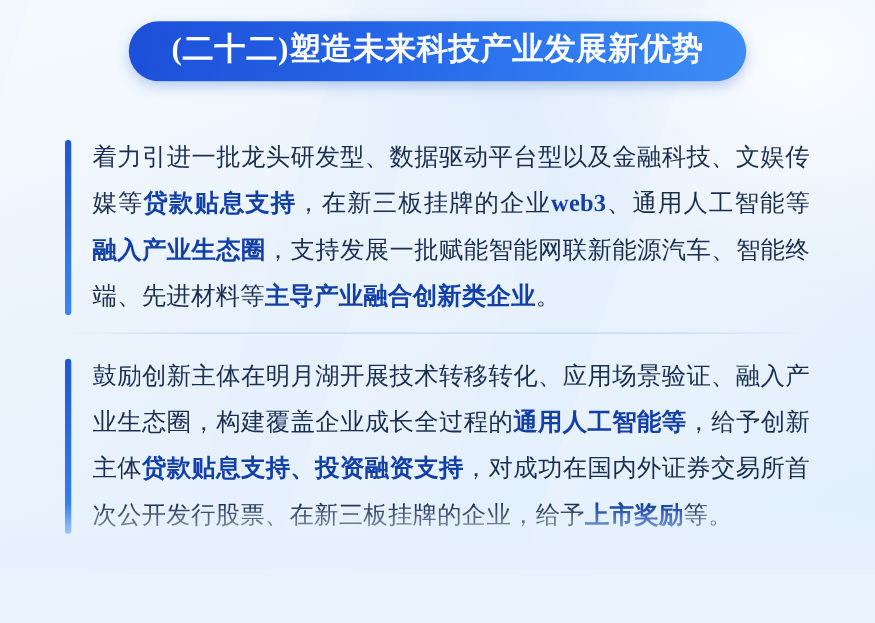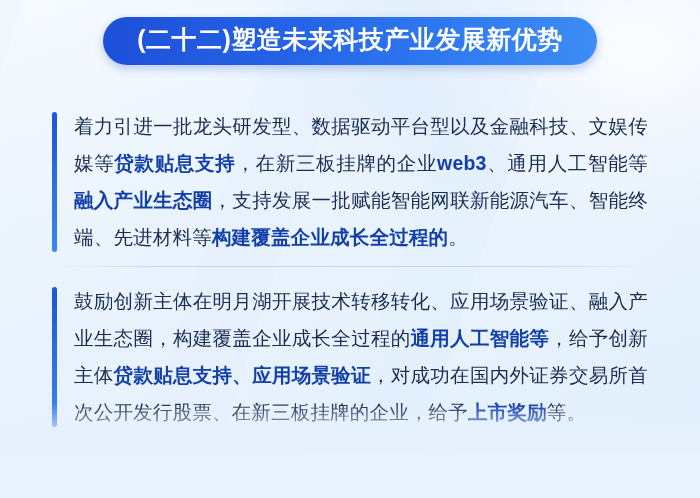--- a/index.html
+++ b/index.html
@@ -15,20 +15,21 @@
   }
   .page {
     position: relative;
     width: 700px;
     height: 455px;
     background:
       radial-gradient(ellipse 520px 300px at 78% 10%, #dceafb 0%, rgba(220,234,251,0) 65%),
       radial-gradient(ellipse 600px 420px at 10% 95%, #e6f1fd 0%, rgba(230,241,253,0) 70%),
       linear-gradient(165deg, #f2f8fe 0%, #e8f2fd 40%, #dfeefc 100%);
     overflow: hidden;
+    font-family: Liberation Serif, serif;
   }
   
   .sheen {
     position: absolute;
     pointer-events: none;
     background: linear-gradient(120deg, rgba(255,255,255,0.55), rgba(255,255,255,0));
     transform: skewX(-18deg);
   }
   .sheen.a { left: -60px; top: -40px; width: 260px; height: 600px; opacity: .55; }
   .sheen.b { right: -80px; top: -60px; width: 300px; height: 640px; opacity: .40; }
@@ -127,24 +128,24 @@
   <div class="sheen b"></div>
   <div class="sheen c"></div>
   <div class="corner-glow"></div>
 
   <div class="title-wrap">
     <div class="title-pill">(二十二)塑造未来科技产业发展新优势</div>
   </div>
 
   <div class="block" id="block-1">
     <div class="bar"></div>
-    <p><span>着力引进一批龙头研发型、数据驱动平台型以及金融科技、文娱传媒等</span><span class="hl">贷款贴息支持</span><span>，在新三板挂牌的企业</span><span class="hl">web3</span><span>、通用人工智能等</span><span class="hl">融入产业生态圈</span><span>，支持发展一批赋能智能网联新能源汽车、智能终端、先进材料等</span><span class="hl">构建覆盖企业成长全过程的</span><span>。</span></p>
+    <p><span>着力引进一批龙头研发型、数据驱动平台型以及金融科技、文娱传媒等</span><span class="hl">贷款贴息支持</span><span>，在新三板挂牌的企业</span><span class="hl">web3</span><span>、通用人工智能等</span><span class="hl">融入产业生态圈</span><span>，支持发展一批赋能智能网联新能源汽车、智能终端、先进材料等</span><span class="hl">主导产业融合创新类企业</span><span>。</span></p>
   </div>
 
   <div class="divider"></div>
 
   <div class="block" id="block-2">
     <div class="bar"></div>
-    <p><span>鼓励创新主体在明月湖开展技术转移转化、应用场景验证、融入产业生态圈，构建覆盖企业成长全过程的</span><span class="hl">通用人工智能等</span><span>，给予创新主体</span><span class="hl">贷款贴息支持、应用场景验证</span><span>，对成功在国内外证券交易所首次公开发行股票、在新三板挂牌的企业，给予</span><span class="hl">上市奖励</span><span>等。</span></p>
+    <p><span>鼓励创新主体在明月湖开展技术转移转化、应用场景验证、融入产业生态圈，构建覆盖企业成长全过程的</span><span class="hl">通用人工智能等</span><span>，给予创新主体</span><span class="hl">贷款贴息支持、投资融资支持</span><span>，对成功在国内外证券交易所首次公开发行股票、在新三板挂牌的企业，给予</span><span class="hl">上市奖励</span><span>等。</span></p>
   </div>
 
   <div class="bottom-fade"></div>
 </div>
 
 </body></html>

